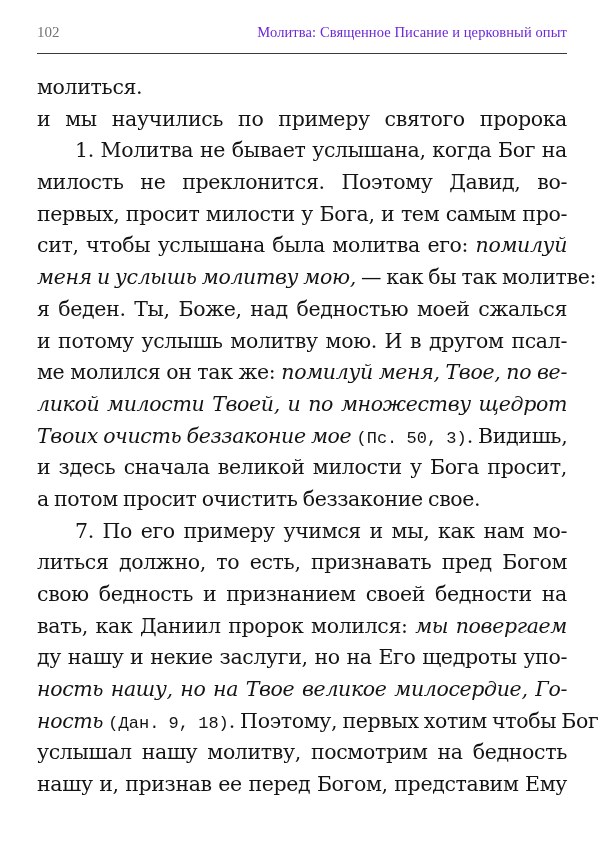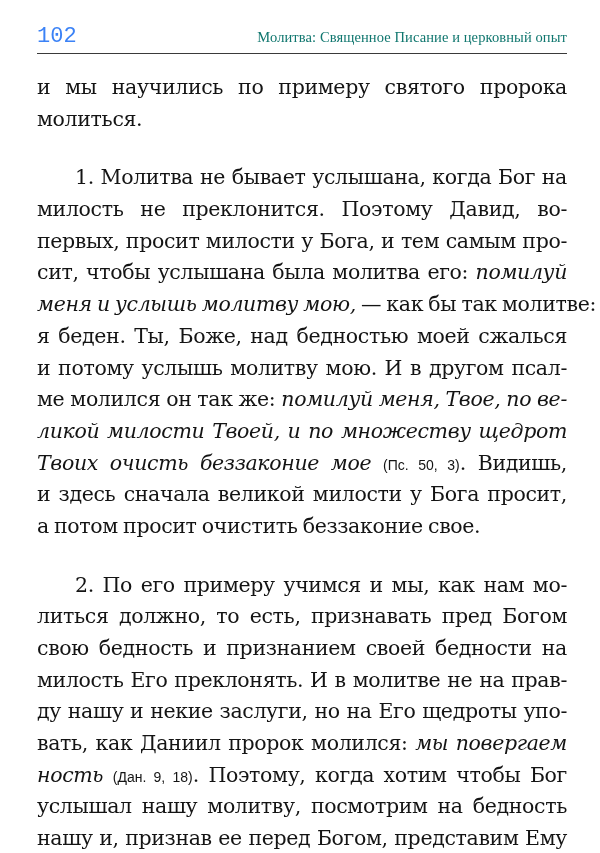--- a/index.html
+++ b/index.html
@@ -6,63 +6,63 @@
     body {
       width: 600px; height: 853px; background: #ffffff; overflow: hidden;
       position: relative; color: #141414;
       font-family: "DejaVu Serif", "Liberation Serif", serif;
     }
     .header {
       position: absolute; left: 37px; top: 24px; width: 530px; height: 26px;
       display: flex; justify-content: space-between; align-items: baseline;
       font-family: "Liberation Serif", serif;
     }
-    .page-num { font-size: 22px; color: #3b82f6; font-family: Liberation Mono, monospace; }
-    .running-title { font-size: 14.5px; color: #0f766e; letter-spacing: 0.1px; }
+    .page-num { font-size: 15px; color: #737373; }
+    .running-title { font-size: 14.5px; color: #6d28d9; letter-spacing: 0.1px; }
     .header-rule {
       position: absolute; left: 37px; top: 53px; width: 530px; height: 0;
       border-top: 1.4px solid #3a3a3a;
     }
     .body-text { position: absolute; left: 37px; top: 72px; width: 530px; }
     .line {
       height: 31.7px; line-height: 31.7px; font-size: 20.5px;
       white-space: nowrap; text-align: justify; text-align-last: justify;
       letter-spacing: -0.35px; word-spacing: -1px;
     }
     .line.last { text-align-last: left; }
-    .line.indent { padding-left: 38px; margin-top: 27px; }
+    .line.indent { padding-left: 38px; }
     .i { font-style: italic; margin-top: 21px; }
-    .ref { font-family: Liberation Sans, sans-serif; font-size: 14px; letter-spacing: 0; }
+    .ref { font-family: Liberation Mono, monospace; font-size: 17px; letter-spacing: 0; }
   </style>
 </head>
 <body>
 
 <div class="header">
   <span class="page-num">102</span>
   <span class="running-title">Молитва: Священное Писание и церковный опыт</span>
 </div>
 <div class="header-rule"></div>
 
 <div class="body-text" id="body-text">
+    <div class="line last"><span>молиться.</span></div>
     <div class="line"><span>и мы научились по примеру святого пророка</span></div>
-    <div class="line last"><span>молиться.</span></div>
     <div class="line indent"><span>1. Молитва не бывает услышана, когда Бог на</span></div>
     <div class="line"><span>милость не преклонится. Поэтому Давид, во-</span></div>
     <div class="line"><span>первых, просит милости у Бога, и тем самым про-</span></div>
     <div class="line"><span>сит, чтобы услышана была молитва его: </span><span class="i">помилуй</span></div>
     <div class="line"><span class="i">меня и услышь молитву мою,</span><span> — как бы так молитве:</span></div>
     <div class="line"><span>я беден. Ты, Боже, над бедностью моей сжалься</span></div>
     <div class="line"><span>и потому услышь молитву мою. И в другом псал-</span></div>
     <div class="line"><span>ме молился он так же: </span><span class="i">помилуй меня, Твое, по ве-</span></div>
     <div class="line"><span class="i">ликой милости Твоей, и по множеству щедрот</span></div>
     <div class="line"><span class="i">Твоих очисть беззаконие мое</span><span> </span><span class="ref">(Пс. 50, 3)</span><span>. Видишь,</span></div>
     <div class="line"><span>и здесь сначала великой милости у Бога просит,</span></div>
     <div class="line last"><span>а потом просит очистить беззаконие свое.</span></div>
-    <div class="line indent"><span>2. По его примеру учимся и мы, как нам мо-</span></div>
+    <div class="line indent"><span>7. По его примеру учимся и мы, как нам мо-</span></div>
     <div class="line"><span>литься должно, то есть, признавать пред Богом</span></div>
     <div class="line"><span>свою бедность и признанием своей бедности на</span></div>
-    <div class="line"><span>милость Его преклонять. И в молитве не на прав-</span></div>
+    <div class="line"><span>вать, как Даниил пророк молился: </span><span class="i">мы повергаем</span></div>
     <div class="line"><span>ду нашу и некие заслуги, но на Его щедроты упо-</span></div>
-    <div class="line"><span>вать, как Даниил пророк молился: </span><span class="i">мы повергаем</span></div>
-    <div class="line"><span class="i">ность</span><span> </span><span class="ref">(Дан. 9, 18)</span><span>. Поэтому, когда хотим чтобы Бог</span></div>
+    <div class="line"><span class="i">ность нашу, но на Твое великое милосердие, Го-</span></div>
+    <div class="line"><span class="i">ность</span><span> </span><span class="ref">(Дан. 9, 18)</span><span>. Поэтому, первых хотим чтобы Бог</span></div>
     <div class="line"><span>услышал нашу молитву, посмотрим на бедность</span></div>
     <div class="line"><span>нашу и, признав ее перед Богом, представим Ему</span></div>
   </div>
 
 </body></html>

